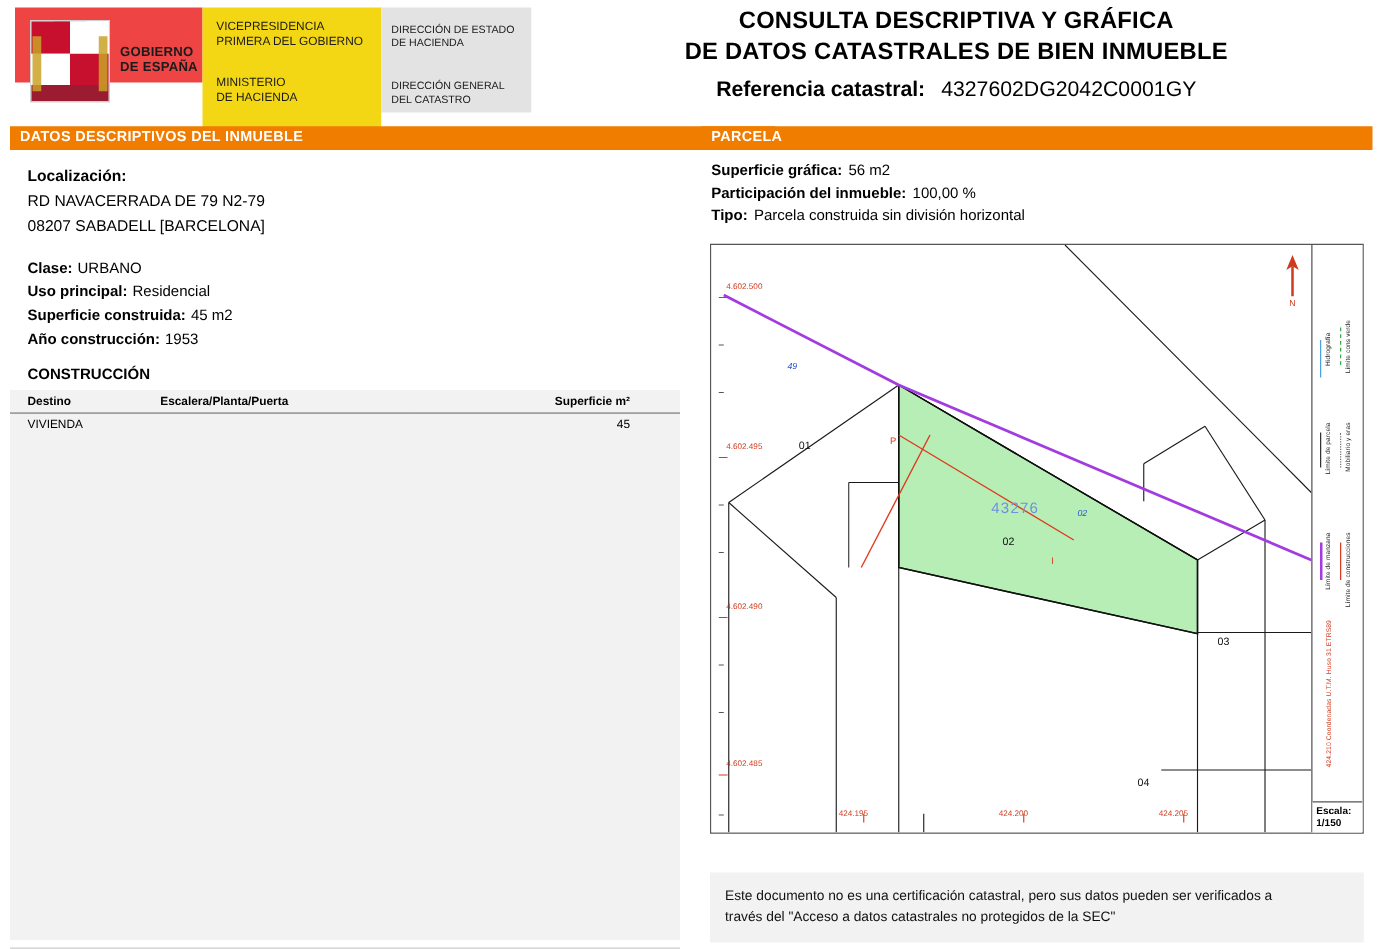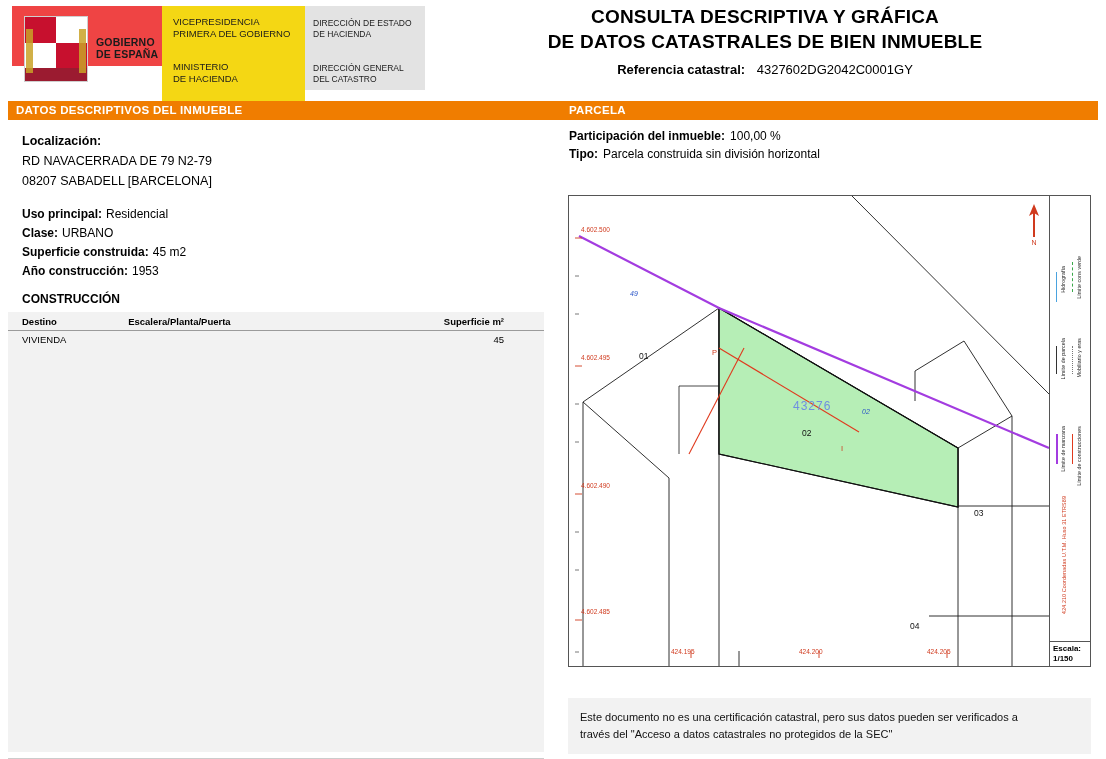--- a/index.html
+++ b/index.html
@@ -128,21 +128,21 @@
     text-align: center;
   }
   .title-block .t1, .title-block .t2 {
     font-size: 19px;
     font-weight: bold;
     line-height: 25px;
     letter-spacing: .2px;
   }
   .refcat {
     margin-top: 8px;
-    font-size: 13px;
+    font-size: 17px;
   }
   .refcat .lbl { font-weight: bold; }
   .refcat .val { margin-left: 8px; }
 
   
   .bar {
     position: absolute;
     background: #f07d00;
     color: #ffffff;
     font-size: 11.5px;
@@ -354,24 +354,24 @@
 
 <div class="left-panel">
   <div class="left-inner">
     <div class="loc-title">Localización:</div>
     <div class="loc-line">RD NAVACERRADA DE 79 N2-79</div>
     <div class="loc-line">08207 SABADELL [BARCELONA]</div>
 
     <div class="spacer-10"></div>
 
     <div class="kv">
+      <span class="k">Clase:</span><span class="v">URBANO</span>
+    </div>
+    <div class="kv">
       <span class="k">Uso principal:</span><span class="v">Residencial</span>
-    </div>
-    <div class="kv">
-      <span class="k">Clase:</span><span class="v">URBANO</span>
     </div>
     <div class="kv">
       <span class="k">Superficie construida:</span><span class="v">45 m2</span>
     </div>
     <div class="kv">
       <span class="k">Año construcción:</span><span class="v">1953</span>
     </div>
 
     <div class="constr-title">CONSTRUCCIÓN</div>
 
@@ -393,20 +393,23 @@
         </tbody>
       </table>
     </div>
   </div>
 </div>
 
 <div class="right-panel">
 
   <div class="parcel-info">
     <div class="row">
+      <span class="k">Superficie gráfica:</span><span class="v">56 m2</span>
+    </div>
+    <div class="row">
       <span class="k">Participación del inmueble:</span><span class="v">100,00 %</span>
     </div>
     <div class="row">
       <span class="k">Tipo:</span><span class="v">Parcela construida sin división horizontal</span>
     </div>
   </div>
 
   <div class="map-frame">
 
     <svg class="map-svg" width="521" height="470" viewBox="0 0 521 470">

